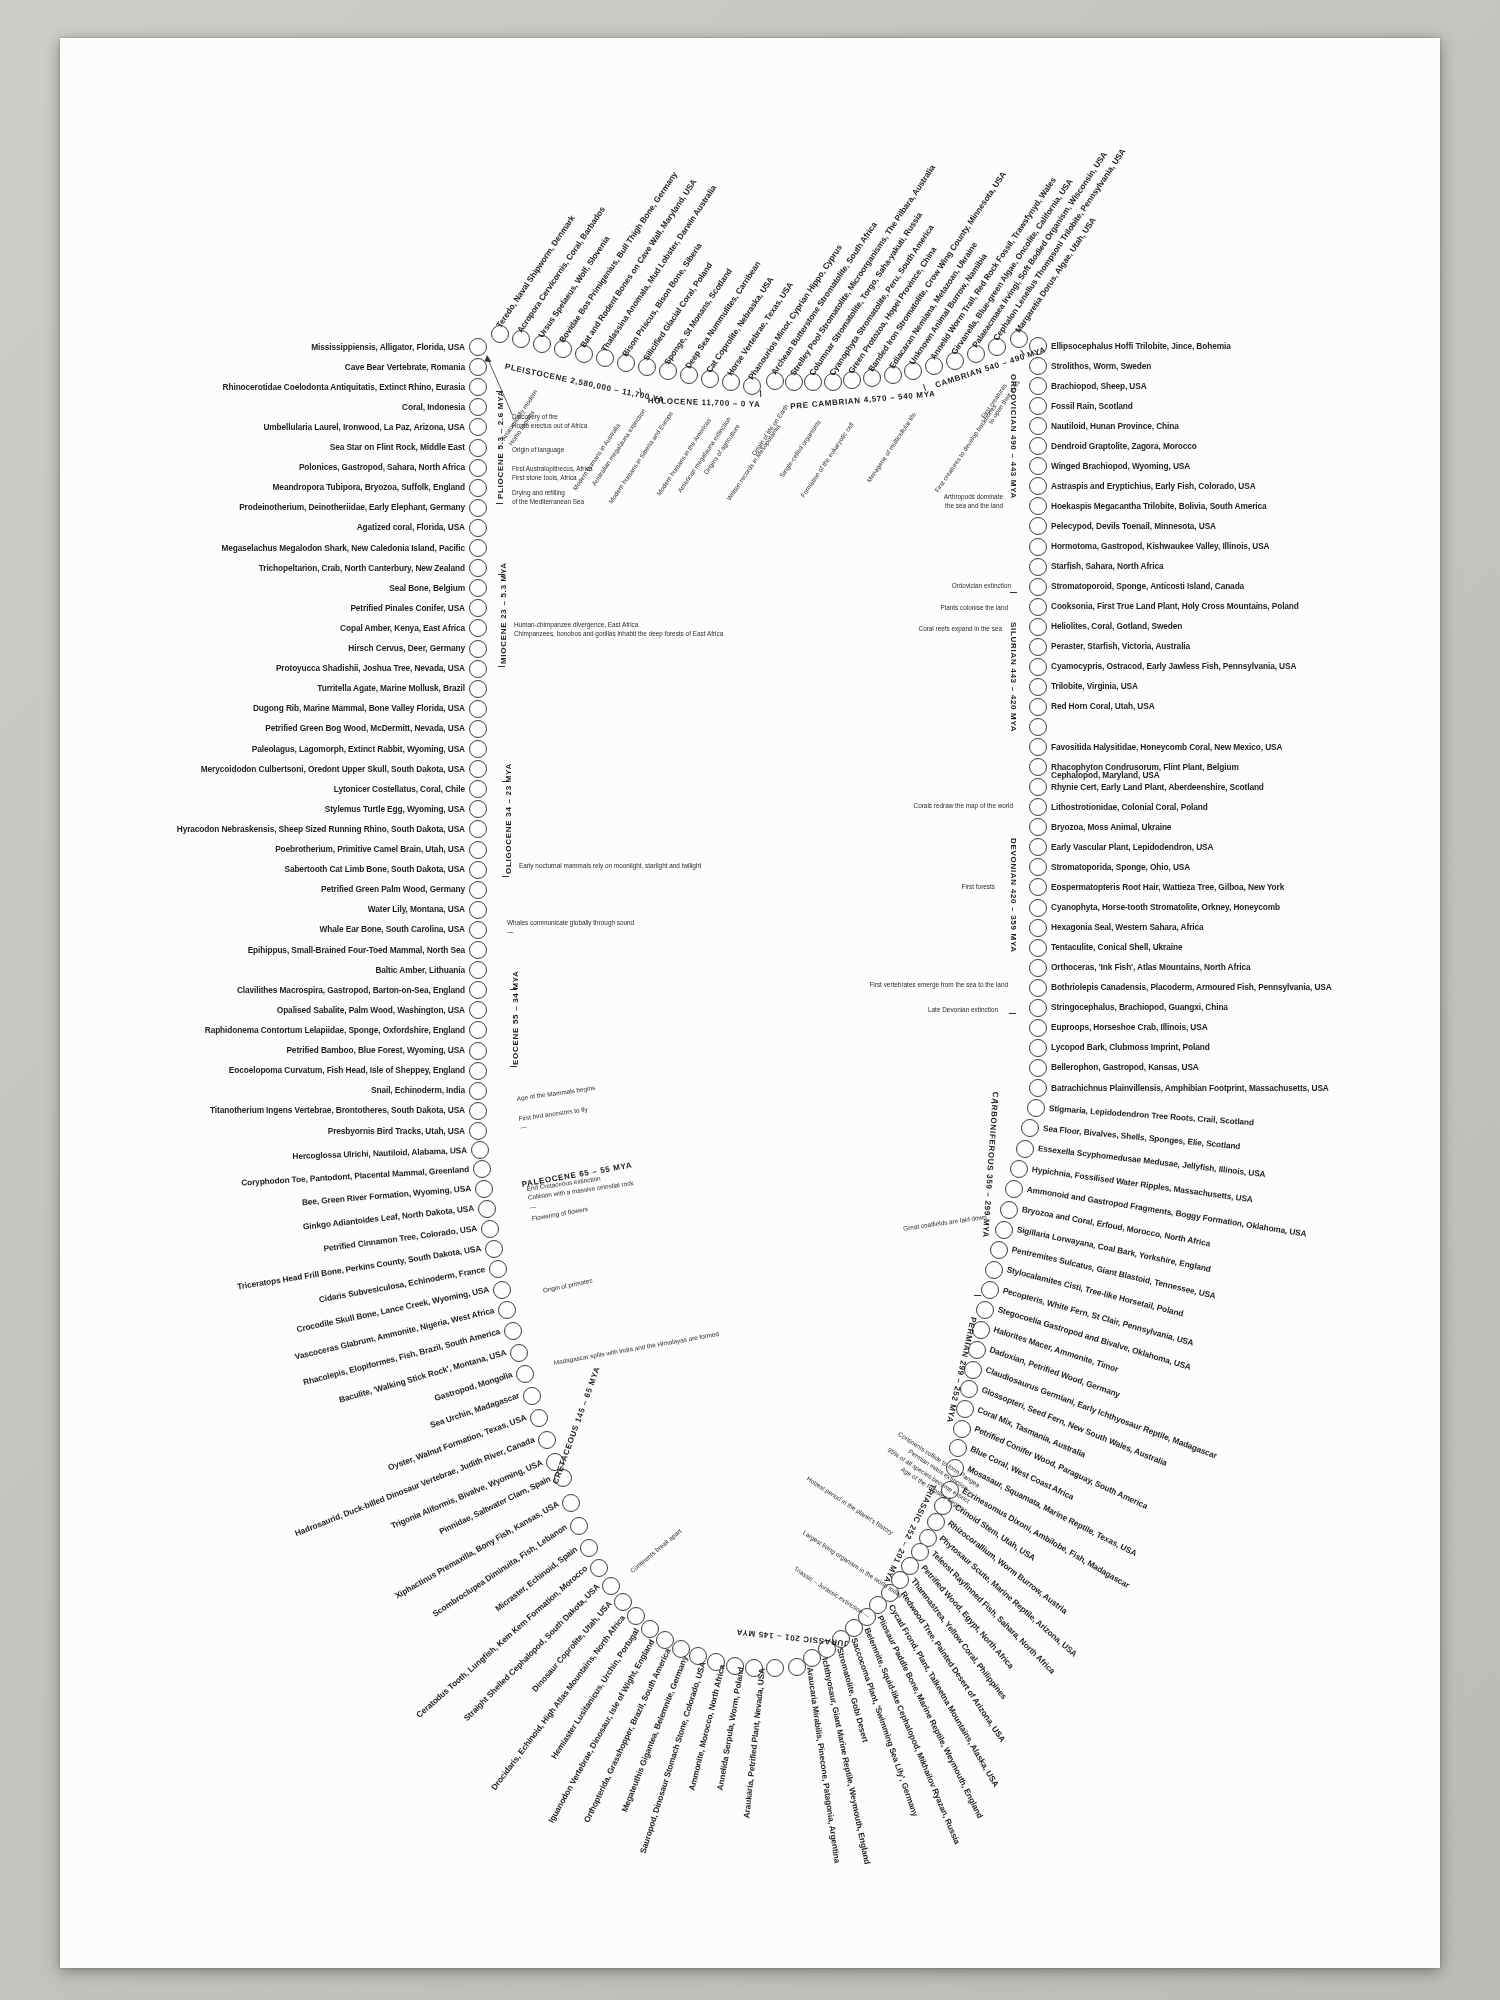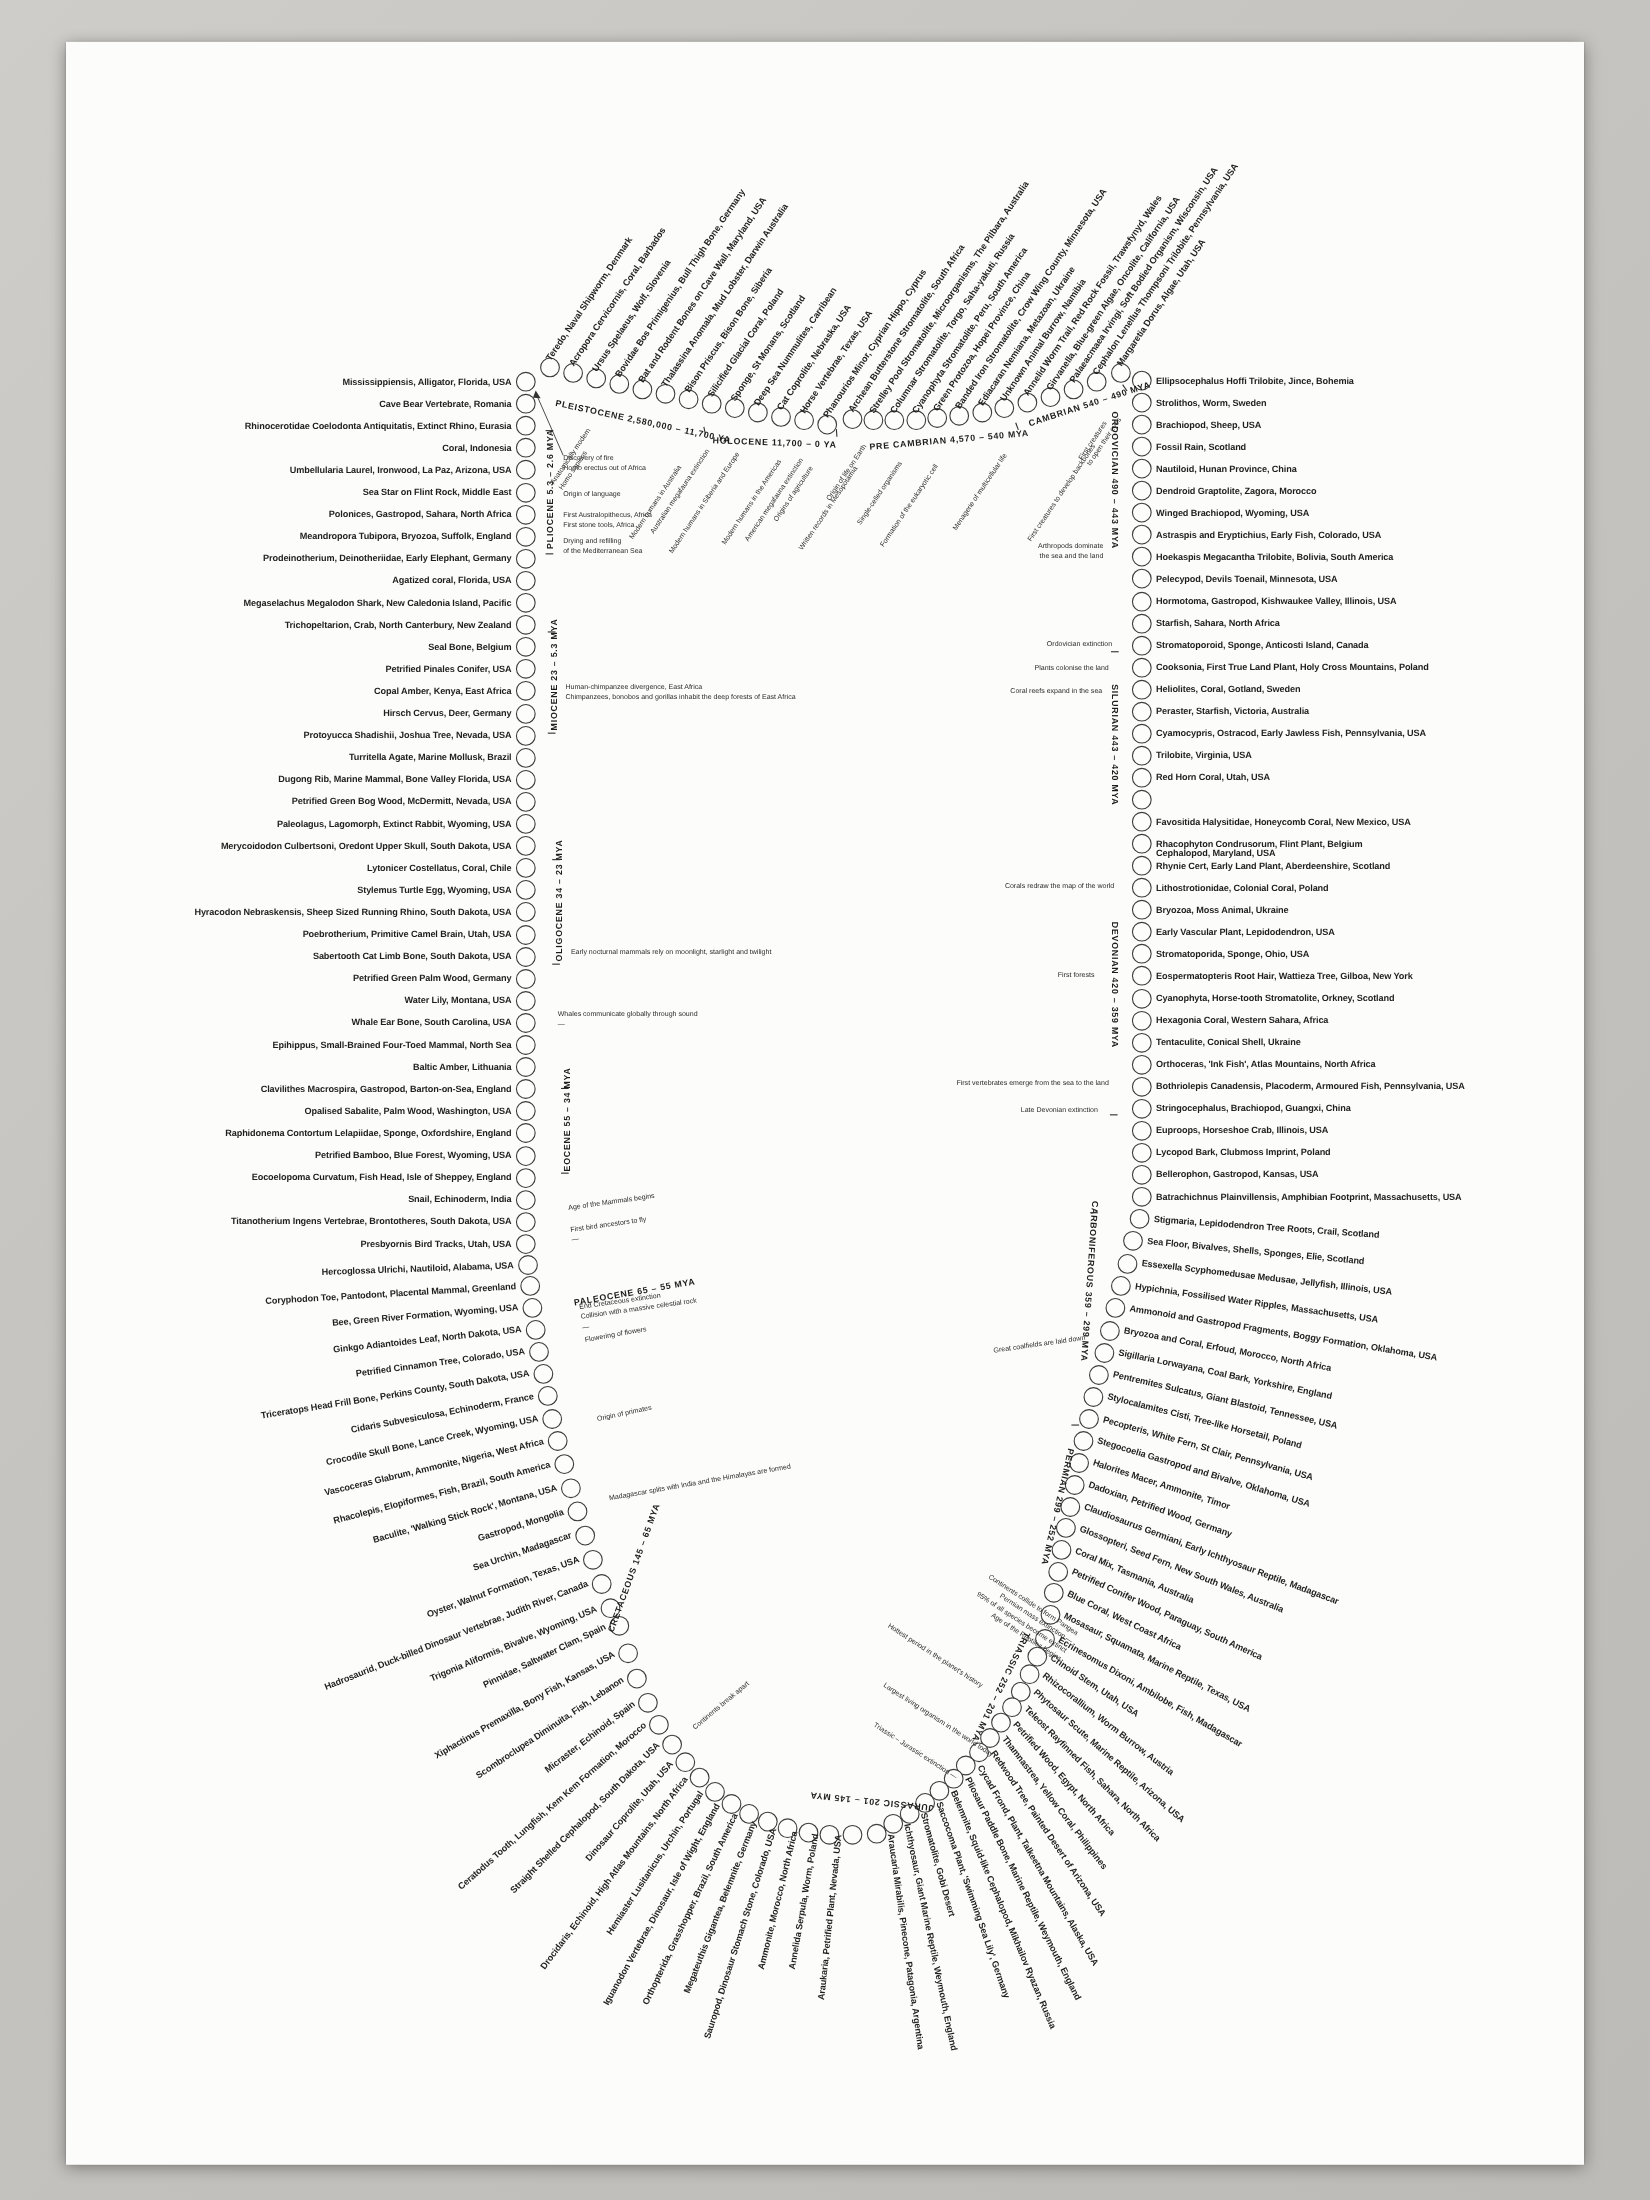--- a/index.html
+++ b/index.html
@@ -133,23 +133,23 @@
     <div class="lbl" style="left: 1051px; top: 801.743px; transform-origin: 0px 50%; transform: rotate(0deg);">Lithostrotionidae, Colonial Coral, Poland</div>
     <div class="bead" style="left: 1029px; top: 818.297px;"></div>
     <div class="lbl" style="left: 1051px; top: 821.797px; transform-origin: 0px 50%; transform: rotate(0deg);">Bryozoa, Moss Animal, Ukraine</div>
     <div class="bead" style="left: 1029px; top: 838.351px;"></div>
     <div class="lbl" style="left: 1051px; top: 841.851px; transform-origin: 0px 50%; transform: rotate(0deg);">Early Vascular Plant, Lepidodendron, USA</div>
     <div class="bead" style="left: 1029px; top: 858.405px;"></div>
     <div class="lbl" style="left: 1051px; top: 861.905px; transform-origin: 0px 50%; transform: rotate(0deg);">Stromatoporida, Sponge, Ohio, USA</div>
     <div class="bead" style="left: 1029px; top: 878.459px;"></div>
     <div class="lbl" style="left: 1051px; top: 881.959px; transform-origin: 0px 50%; transform: rotate(0deg);">Eospermatopteris Root Hair, Wattieza Tree, Gilboa, New York</div>
     <div class="bead" style="left: 1029px; top: 898.514px;"></div>
-    <div class="lbl" style="left: 1051px; top: 902.014px; transform-origin: 0px 50%; transform: rotate(0deg);">Cyanophyta, Horse-tooth Stromatolite, Orkney, Scotland</div>
+    <div class="lbl" style="left: 1051px; top: 902.014px; transform-origin: 0px 50%; transform: rotate(0deg);">Cyanophyta, Horse-tooth Stromatolite, Orkney, Honeycomb</div>
     <div class="bead" style="left: 1029px; top: 918.568px;"></div>
-    <div class="lbl" style="left: 1051px; top: 922.068px; transform-origin: 0px 50%; transform: rotate(0deg);">Hexagonia Coral, Western Sahara, Africa</div>
+    <div class="lbl" style="left: 1051px; top: 922.068px; transform-origin: 0px 50%; transform: rotate(0deg);">Hexagonia Seal, Western Sahara, Africa</div>
     <div class="bead" style="left: 1029px; top: 938.622px;"></div>
     <div class="lbl" style="left: 1051px; top: 942.122px; transform-origin: 0px 50%; transform: rotate(0deg);">Tentaculite, Conical Shell, Ukraine</div>
     <div class="bead" style="left: 1029px; top: 958.676px;"></div>
     <div class="lbl" style="left: 1051px; top: 962.176px; transform-origin: 0px 50%; transform: rotate(0deg);">Orthoceras, 'Ink Fish', Atlas Mountains, North Africa</div>
     <div class="bead" style="left: 1029px; top: 978.73px;"></div>
     <div class="lbl" style="left: 1051px; top: 982.23px; transform-origin: 0px 50%; transform: rotate(0deg);">Bothriolepis Canadensis, Placoderm, Armoured Fish, Pennsylvania, USA</div>
     <div class="bead" style="left: 1029px; top: 998.784px;"></div>
     <div class="lbl" style="left: 1051px; top: 1002.28px; transform-origin: 0px 50%; transform: rotate(0deg);">Stringocephalus, Brachiopod, Guangxi, China</div>
     <div class="bead" style="left: 1029px; top: 1018.84px;"></div>
     <div class="lbl" style="left: 1051px; top: 1022.34px; transform-origin: 0px 50%; transform: rotate(0deg);">Euproops, Horseshoe Crab, Illinois, USA</div>

